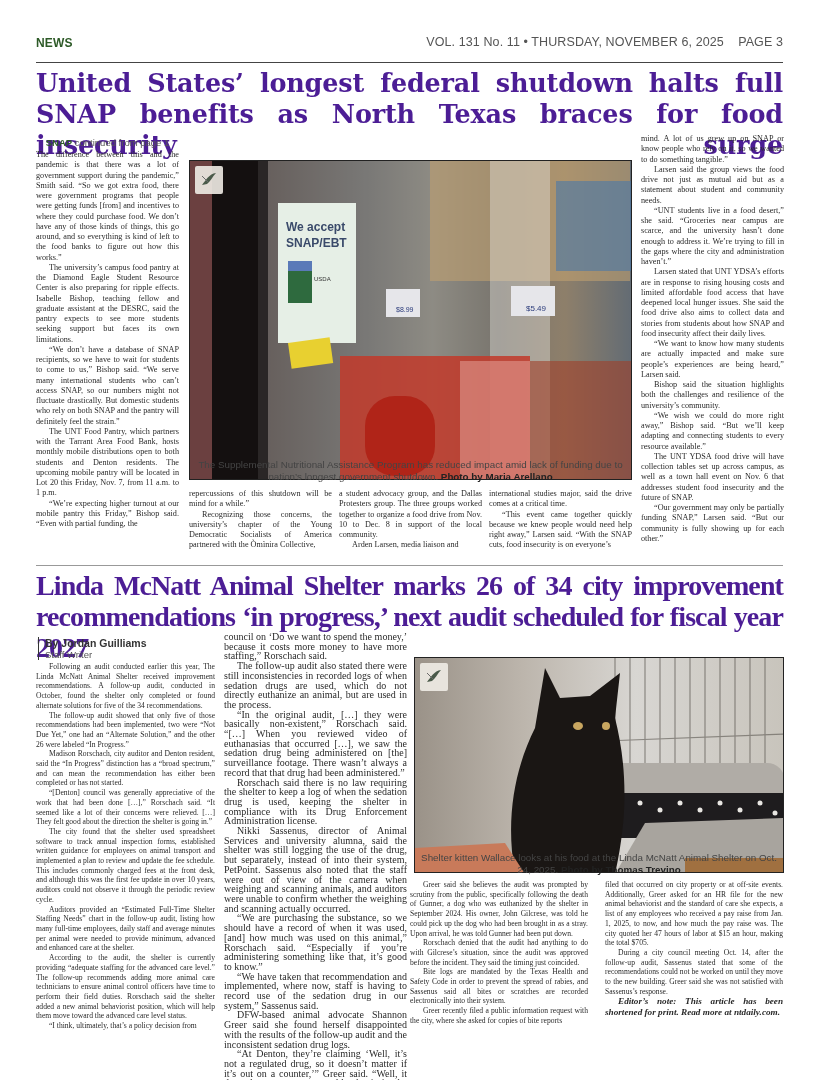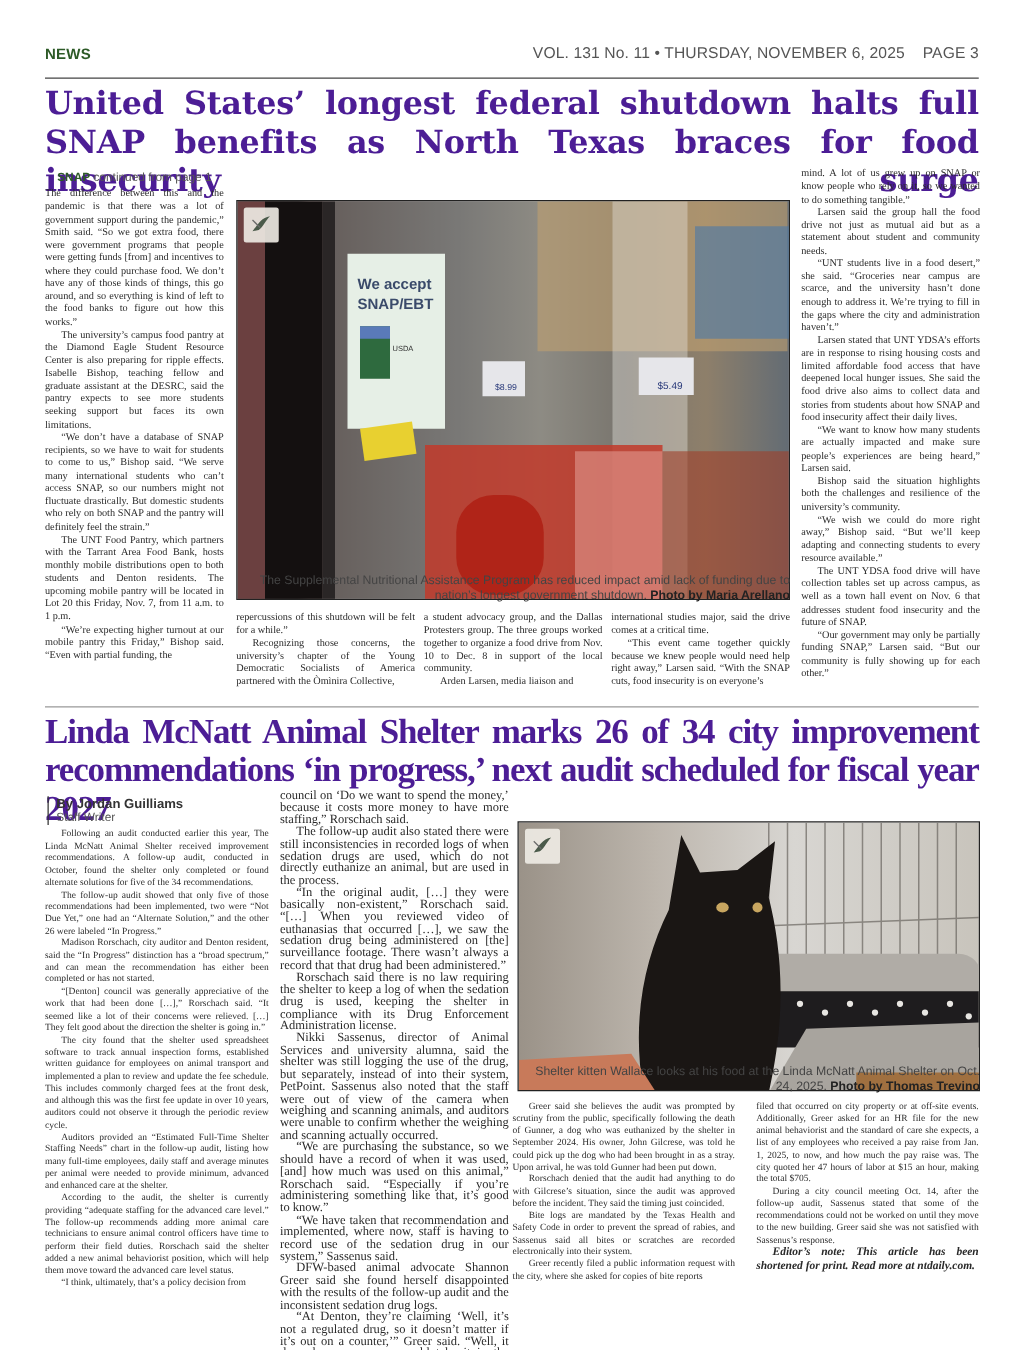--- a/index.html
+++ b/index.html
@@ -18,21 +18,21 @@
   .col { position: absolute; font-size: 8.2px; line-height: 10.25px; text-align: justify; color: #2a2a2a; }
   .col p { text-indent: 13px; }
   .col p.noindent { text-indent: 0; }
 
   .continued { text-align: center; font-family: "Liberation Sans", sans-serif; font-size: 9.5px; line-height: 12px; color: #555; margin-bottom: 1px; }
   .continued b { color: #2d5a27; }
 
   .photo { position: absolute; border: 1px solid #222; overflow: hidden; margin-top: 24px; }
   .logo-badge { position: absolute; left: 5px; top: 5px; width: 28px; height: 28px; background: rgba(240,236,230,0.9); border-radius: 2px; display: flex; align-items: center; justify-content: center; }
 
-  .caption { position: absolute; font-family: "Liberation Sans", sans-serif; font-size: 9.8px; line-height: 12px; text-align: right; color: #444; }
+  .caption { position: absolute; font-family: "Liberation Sans", sans-serif; font-size: 9.8px; line-height: 12px; text-align: center; color: #444; }
   .caption b { color: #222; }
 
   .byline { border-left: 1.5px solid #333; padding-left: 6px; margin-left: 2px; margin-bottom: 2px; }
   .byline-name { font-family: "Liberation Sans", sans-serif; font-weight: bold; font-size: 10.5px; line-height: 12px; color: #333; }
   .byline-role { font-family: "Liberation Sans", sans-serif; font-size: 9.5px; line-height: 11px; color: #555; }
 
   .editors-note { font-weight: bold; font-style: italic; font-size: 9.2px; line-height: 11px; }
 </style>
 </head>
 <body>
@@ -87,35 +87,35 @@
         <path d="M3 6 L9 12" stroke="#6a6a6a" stroke-width="1"></path>
       </svg>
   </div>
 </div>
 
 <div class="caption" style="left:189px; top:459px; width:443px;">
   <span>The Supplemental Nutritional Assistance Program has reduced impact amid lack of funding due to nation’s longest government shutdown. </span><b>Photo by Maria Arellano</b>
 </div>
 
 <div class="col" style="left:189px; top:489px; width:143px;">
-  <p class="noindent">repercussions of this shutdown will be felt for a while.”</p>
+  <p class="noindent">repercussions of this shutdown will be mind for a while.”</p>
   <p>Recognizing those concerns, the university’s chapter of the Young Democratic Socialists of America partnered with the Òmìnira Collective,</p>
 </div>
 <div class="col" style="left:339px; top:489px; width:143px;">
   <p class="noindent">a student advocacy group, and the Dallas Protesters group. The three groups worked together to organize a food drive from Nov. 10 to Dec. 8 in support of the local community.</p>
   <p>Arden Larsen, media liaison and</p>
 </div>
 <div class="col" style="left:489px; top:489px; width:143px;">
   <p class="noindent">international studies major, said the drive comes at a critical time.</p>
   <p>“This event came together quickly because we knew people would need help right away,” Larsen said. “With the SNAP cuts, food insecurity is on everyone’s</p>
 </div>
 
 <div class="col" style="left:641px; top:134px; width:143px;">
   <p class="noindent">mind. A lot of us grew up on SNAP or know people who rely on it, so we wanted to do something tangible.”</p>
-  <p>Larsen said the group hall the food drive not just as mutual aid but as a statement about student and community needs.</p>
+  <p>Larsen said the group views the food drive not just as mutual aid but as a statement about student and community needs.</p>
   <p>“UNT students live in a food desert,” she said. “Groceries near campus are scarce, and the university hasn’t done enough to address it. We’re trying to fill in the gaps where the city and administration haven’t.”</p>
   <p>Larsen stated that UNT YDSA’s efforts are in response to rising housing costs and limited affordable food access that have deepened local hunger issues. She said the food drive also aims to collect data and stories from students about how SNAP and food insecurity affect their daily lives.</p>
   <p>“We want to know how many students are actually impacted and make sure people’s experiences are being heard,” Larsen said.</p>
   <p>Bishop said the situation highlights both the challenges and resilience of the university’s community.</p>
   <p>“We wish we could do more right away,” Bishop said. “But we’ll keep adapting and connecting students to every resource available.”</p>
   <p>The UNT YDSA food drive will have collection tables set up across campus, as well as a town hall event on Nov. 6 that addresses student food insecurity and the future of SNAP.</p>
   <p>“Our government may only be partially funding SNAP,” Larsen said. “But our community is fully showing up for each other.”</p>
 </div>
 
 <div class="rule" style="top:565px; background:#999;"></div>

